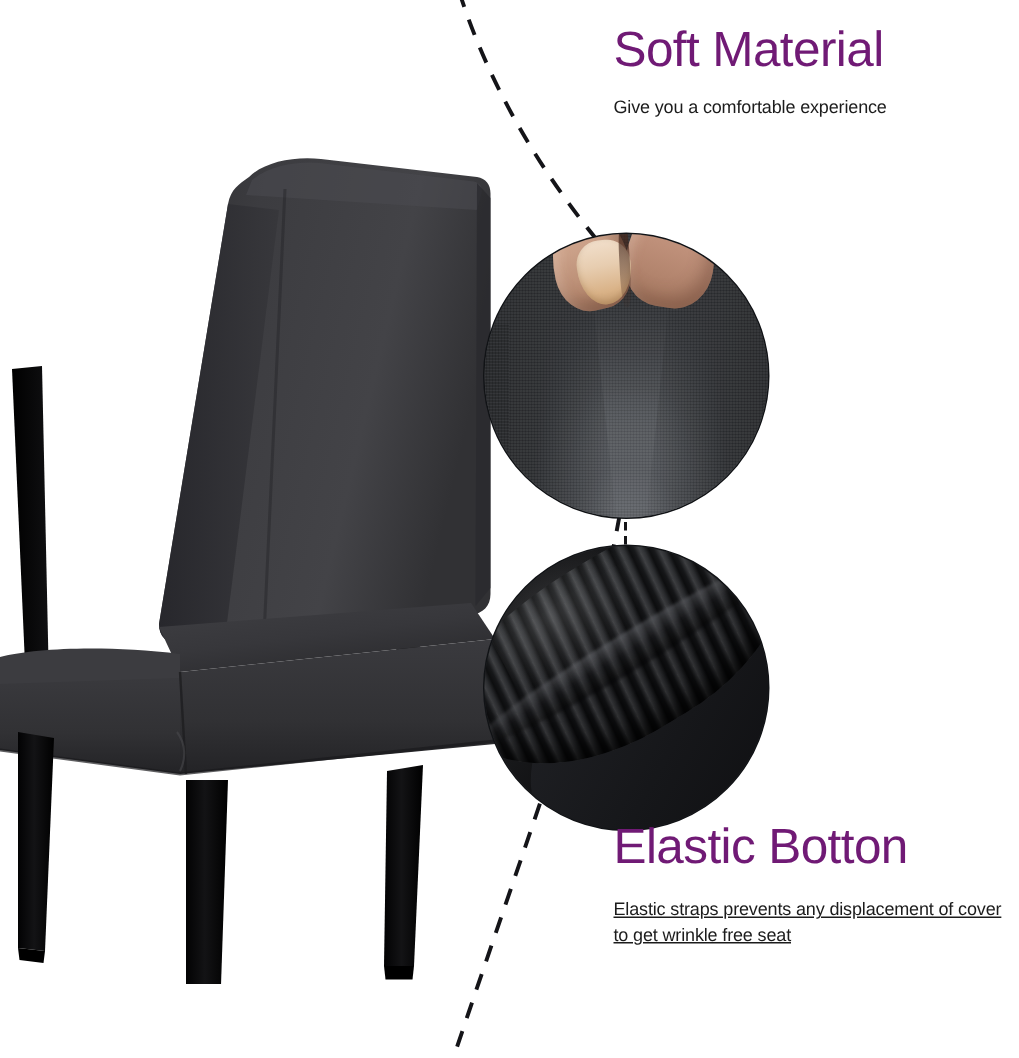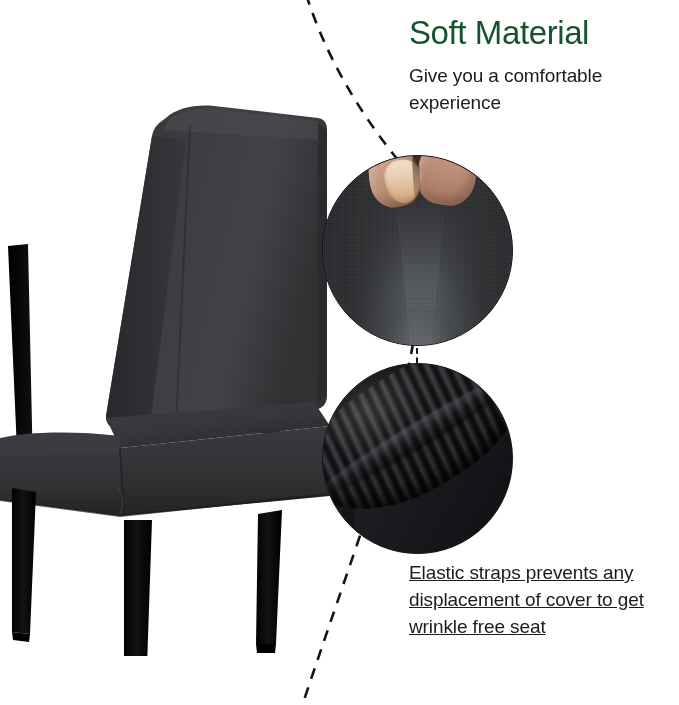--- a/index.html
+++ b/index.html
@@ -31,28 +31,28 @@
   
   .text-block { position: absolute; }
 
   .block-top    { left: 409px; top: 14px;  width: 262px; }
   .block-bottom { left: 409px; top: 545px; width: 266px; }
 
   .headline {
     font-size: 33px;
     font-weight: 400;
     letter-spacing: -0.4px;
-    color: #14532d;
+    color: #701a75;
     line-height: 1.16;
     white-space: nowrap;
   }
 
   .subtext {
     margin-top: 11px;
-    font-size: 19px;
+    font-size: 12px;
     font-weight: 400;
     color: #1c1c1c;
     line-height: 1.42;
     letter-spacing: -0.1px;
   }
   .block-bottom .subtext { margin-top: 15px; text-decoration: underline; }
 
   
   .detail-circle {
     position: absolute;
@@ -314,16 +314,17 @@
     </div>
     <span class="vh">Close-up of the gathered elastic hem band along the bottom edge of the black chair cover</span>
   </div>
 
   <div class="text-block block-top">
     <div class="headline">Soft Material</div>
     <div class="subtext">Give you a comfortable experience</div>
   </div>
 
   <div class="text-block block-bottom">
+    <div class="headline">Elastic Botton</div>
     <div class="subtext">Elastic straps prevents any displacement of cover to get wrinkle free seat</div>
   </div>
 
 </div>
 
 </body></html>

